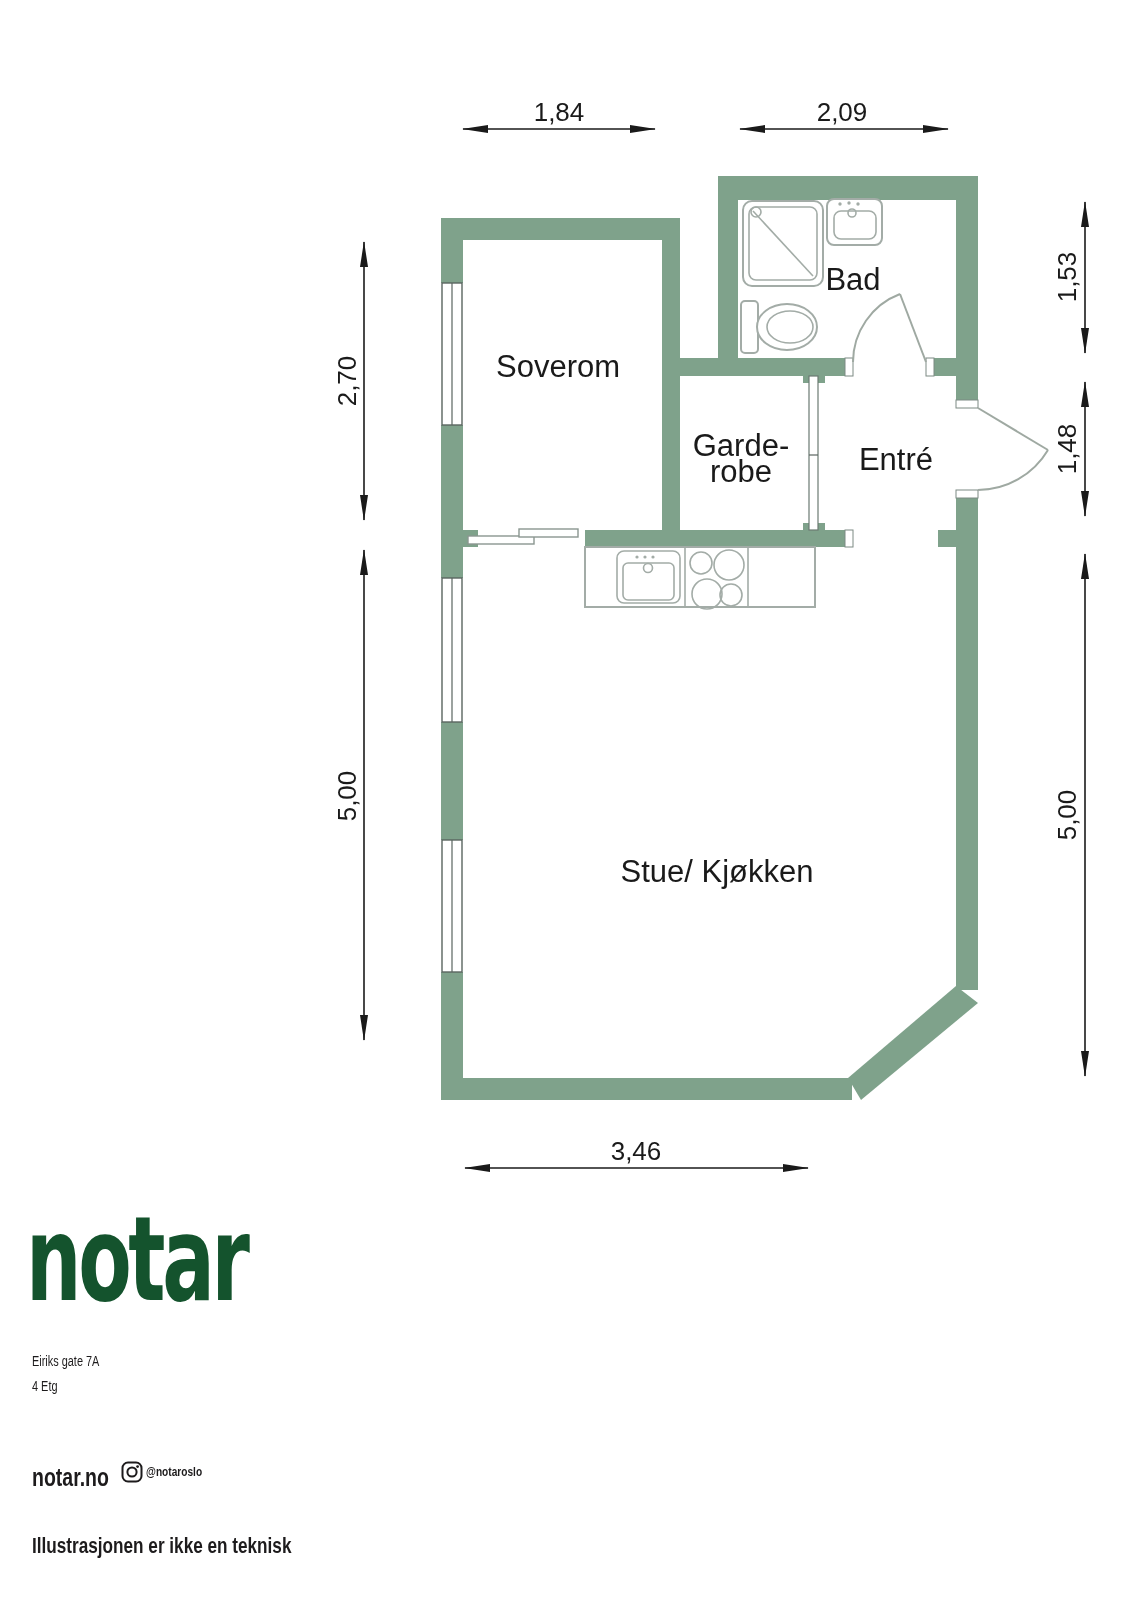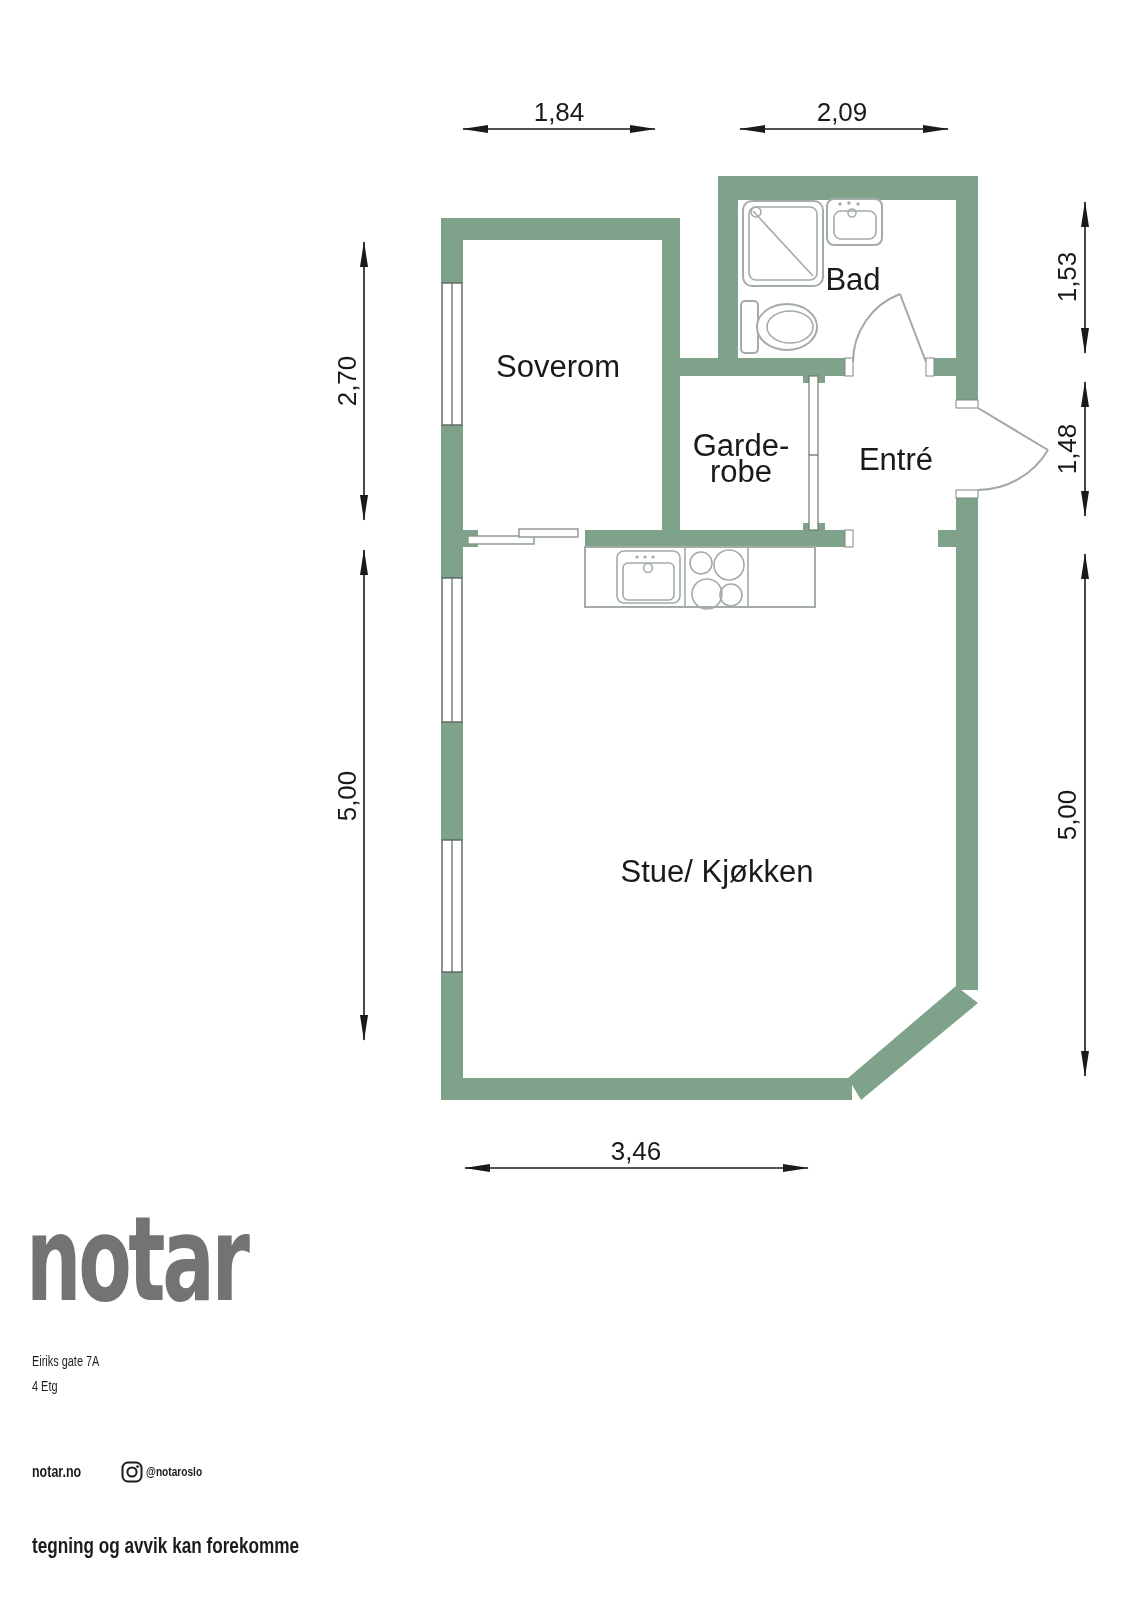--- a/index.html
+++ b/index.html
@@ -13,24 +13,24 @@
   .fixthin{fill:none;stroke:var(--c-fixture,#A3ACA7);stroke-width:1.6;}
   .door{fill:none;stroke:#9FA9A2;stroke-width:2;}
   .slide{fill:#ffffff;stroke:#8a9690;stroke-width:1.4;}
   .partition{fill:#ffffff;stroke:#6b7a72;stroke-width:1.2;}
   .dim{stroke:var(--c-dim,#1A1A1A);stroke-width:1.6;fill:none;}
   .dimtxt{fill:var(--c-text,#1A1A1A);font-size:26px;font-family:"Liberation Sans",sans-serif;}
   .room{fill:var(--c-text,#1A1A1A);font-size:31px;font-family:"Liberation Sans",sans-serif;}
   .footer-item{position:absolute;color:#1d1b1c;}
   .condense{display:inline-block;transform:scaleX(0.78);transform-origin:left top;}
   #logo{left:26px;top:1200px;font-size:118px;font-weight:700;letter-spacing:-5px;
-        font-family:"DejaVu Sans",sans-serif;line-height:1;color:#737373;}
+        font-family:"DejaVu Sans",sans-serif;line-height:1;color:#14532d;}
   #logo span{display:inline-block;transform:scaleX(0.66);transform-origin:left top;}
   #address{left:32px;top:1349px;font-size:14px;line-height:25px;}
-  #website{left:32px;top:1463px;font-size:16px;font-weight:700;}
+  #website{left:32px;top:1463px;font-size:25px;font-weight:700;}
   #insta{left:121px;top:1461px;}
   #handle{left:146px;top:1464px;font-size:13px;font-weight:700;}
   #disclaimer{left:32px;top:1532px;font-size:22px;font-weight:700;line-height:27px;}
 </style>
 </head>
 <body>
 
 <div>
 <svg id="plan" width="1137" height="1600" viewBox="0 0 1137 1600" xmlns="http://www.w3.org/2000/svg">
   <defs>
@@ -176,14 +176,14 @@
     <circle cx="11" cy="11" r="4.6" fill="none" stroke="#1d1b1c" stroke-width="2"></circle>
     <circle cx="16.6" cy="5.6" r="1.4" fill="#1d1b1c"></circle>
   </svg>
 </div>
 
 <div class="footer-item" id="handle">
   <span class="condense">@notaroslo</span>
 </div>
 
 <div class="footer-item" id="disclaimer">
-  <div><span class="condense">tegning og avvik kan forekomme</span></div>
+  <div><span class="condense">Illustrasjonen er ikke en teknisk</span></div>
 </div>
 
 </body></html>

